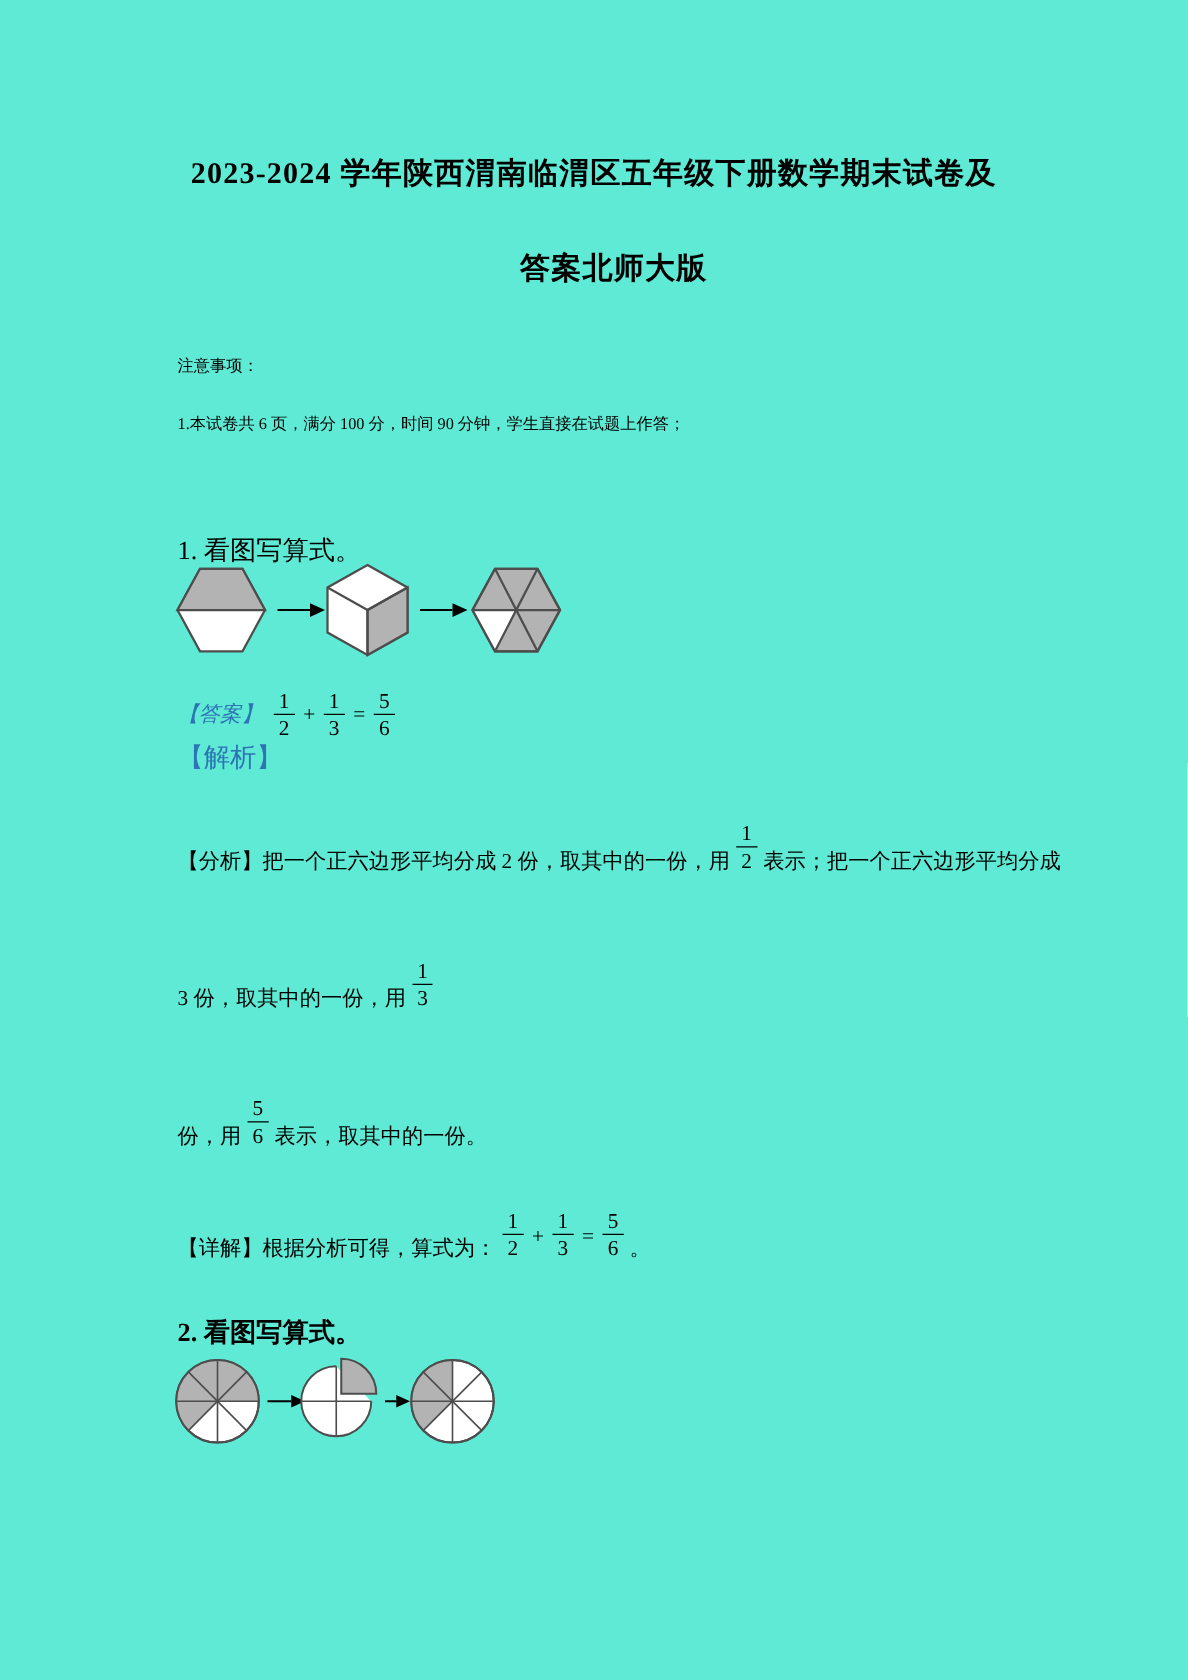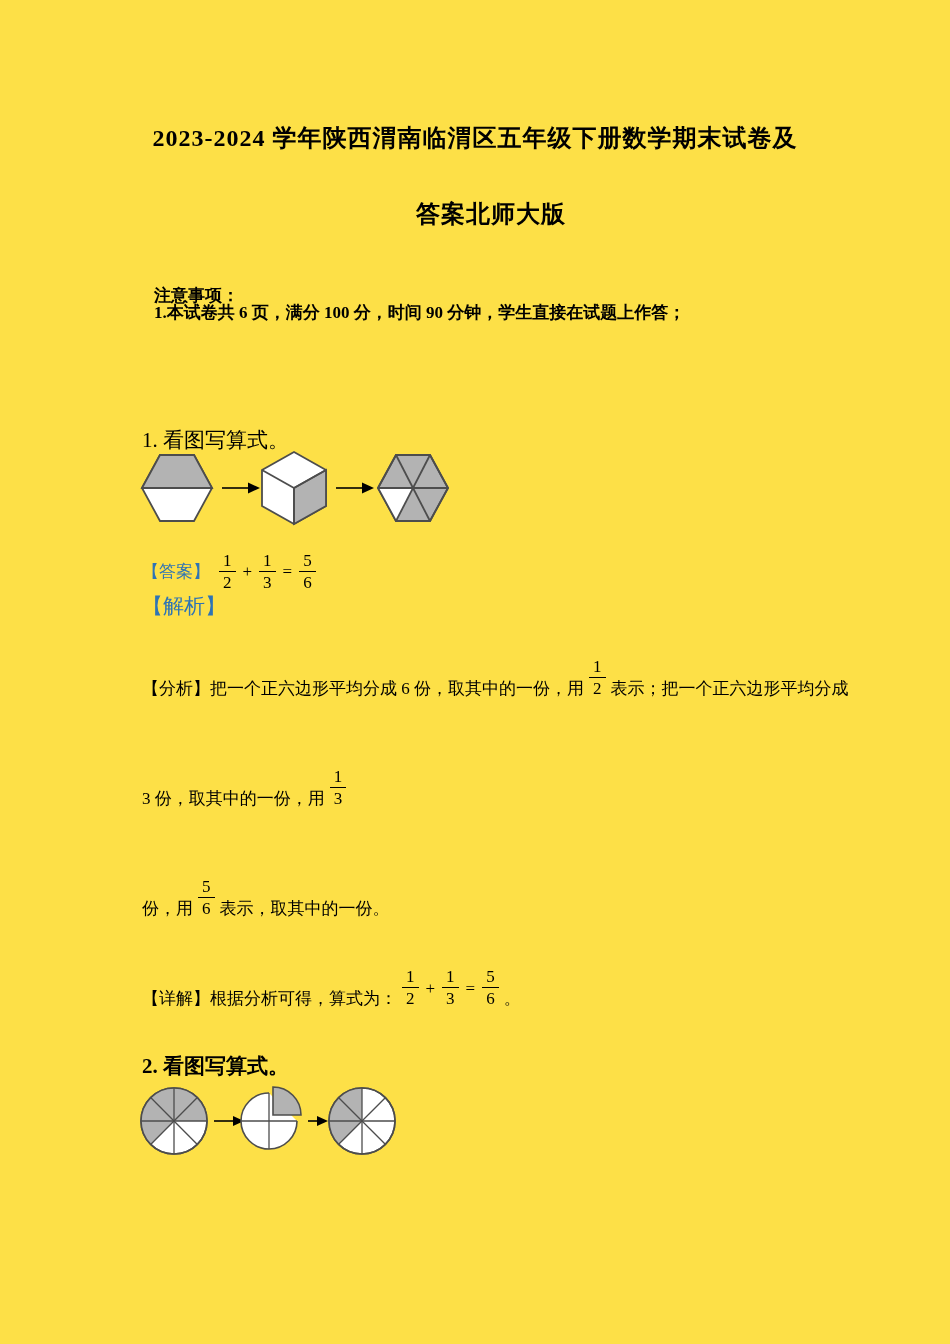--- a/index.html
+++ b/index.html
@@ -5,57 +5,57 @@
   :root{
     --accent-blue:#2E74B5;
     --shade-gray:#b3b3b3;
     --line-dark:#4d4d4d;
   }
   html,body{margin:0;padding:0;background:#e9e9e9;}
   .page{
     position:relative;
     width:950px;height:1344px;
     margin:0 auto;
-    background:#fde047;
+    background:#5eead4;
     font-family:"Liberation Serif","DejaVu Serif",serif;
     color:#000;
     overflow:hidden;
   }
   .abs{position:absolute;}
   .doc-title{
     left:0;width:950px;text-align:center;
     font-size:24px;font-weight:bold;letter-spacing:1px;
   }
-  .body-bold{left:142px;font-size:17px;font-weight:bold;margin-left:12px;}
+  .body-bold{left:142px;font-size:13px;font-weight:normal;}
   .body-reg{left:142px;font-size:21px;}
   .blue{color:var(--accent-blue);}
   .para-line{left:142px;font-size:17px;line-height:22px;white-space:nowrap;}
   .seg{vertical-align:baseline;}
   .frac{
     display:inline-block;text-align:center;margin:0 5px;
     font-family:"Liberation Serif","DejaVu Serif",serif;
     font-size:17px;
   }
   .frac .num{display:block;border-bottom:1.4px solid #000;padding:0 4px;line-height:1.25;}
   .frac .den{display:block;padding:0 4px;line-height:1.25;}
   .op{vertical-align:0.62em;margin:0 2px;font-size:17px;}
   .formula-flex{display:flex;align-items:center;font-size:17px;}
-  .formula-flex .answer-label{margin-right:4px;}
+  .formula-flex .answer-label{margin-right:4px;font-style:italic;}
   svg{display:block;}
 </style>
 </head>
 <body>
 
 <div class="page">
 
   <div class="abs doc-title" style="top:122px;">2023-2024 学年陕西渭南临渭区五年级下册数学期末试卷及</div>
   <div class="abs doc-title" style="top:198px;margin-left:16px;">答案北师大版</div>
 
   <div class="abs body-bold" style="top:284px;">注意事项：</div>
-  <div class="abs body-bold" style="top:301px;text-align:center;">1.本试卷共 6 页，满分 100 分，时间 90 分钟，学生直接在试题上作答；</div>
+  <div class="abs body-bold" style="top:330px;text-align:center;">1.本试卷共 6 页，满分 100 分，时间 90 分钟，学生直接在试题上作答；</div>
 
 
   <div class="abs body-reg" style="top:426px;">1. 看图写算式。</div>
 
   <div class="abs" style="left:140px;top:448px;">
     <svg width="320" height="80" viewBox="0 0 320 80">
 
       <g>
         <polygon points="2,40 20,7 54,7 72,40 54,73 20,73" fill="#ffffff" stroke="var(--line-dark)" stroke-width="1.8"></polygon>
         <polygon points="2,40 20,7 54,7 72,40" fill="var(--shade-gray)" stroke="var(--line-dark)" stroke-width="1.8"></polygon>
@@ -105,21 +105,21 @@
         <span class="op">=</span>
         <span class="frac">
           <span class="num">5</span>
           <span class="den">6</span>
         </span>
       </span>
   </div>
 
   <div class="abs body-reg blue" style="top:592px;">【解析】</div>
 
-  <div class="abs para-line" style="top:656px;"><span class="seg">【分析】把一个正六边形平均分成 6 份，取其中的一份，用</span><span class="frac"><span class="num">1</span><span class="den">2</span></span><span class="seg">表示；把一个正六边形平均分成</span></div>
+  <div class="abs para-line" style="top:656px;"><span class="seg">【分析】把一个正六边形平均分成 2 份，取其中的一份，用</span><span class="frac"><span class="num">1</span><span class="den">2</span></span><span class="seg">表示；把一个正六边形平均分成</span></div>
   <div class="abs para-line" style="top:766px;"><span class="seg">3 份，取其中的一份，用</span><span class="frac"><span class="num">1</span><span class="den">3</span></span></div>
   <div class="abs para-line" style="top:876px;"><span class="seg">份，用</span><span class="frac"><span class="num">5</span><span class="den">6</span></span><span class="seg">表示，取其中的一份。</span></div>
 
   <div class="abs para-line" style="top:966px;"><span class="seg">【详解】根据分析可得，算式为：</span><span class="frac"><span class="num">1</span><span class="den">2</span></span><span class="op">+</span><span class="frac"><span class="num">1</span><span class="den">3</span></span><span class="op">=</span><span class="frac"><span class="num">5</span><span class="den">6</span></span><span class="seg">。</span></div>
 
   <div class="abs body-reg" style="top:1052px;font-weight:bold;">2. 看图写算式。</div>
 
   <div class="abs" style="left:138px;top:1076px;">
     <svg width="260" height="95" viewBox="0 0 260 95">
 

